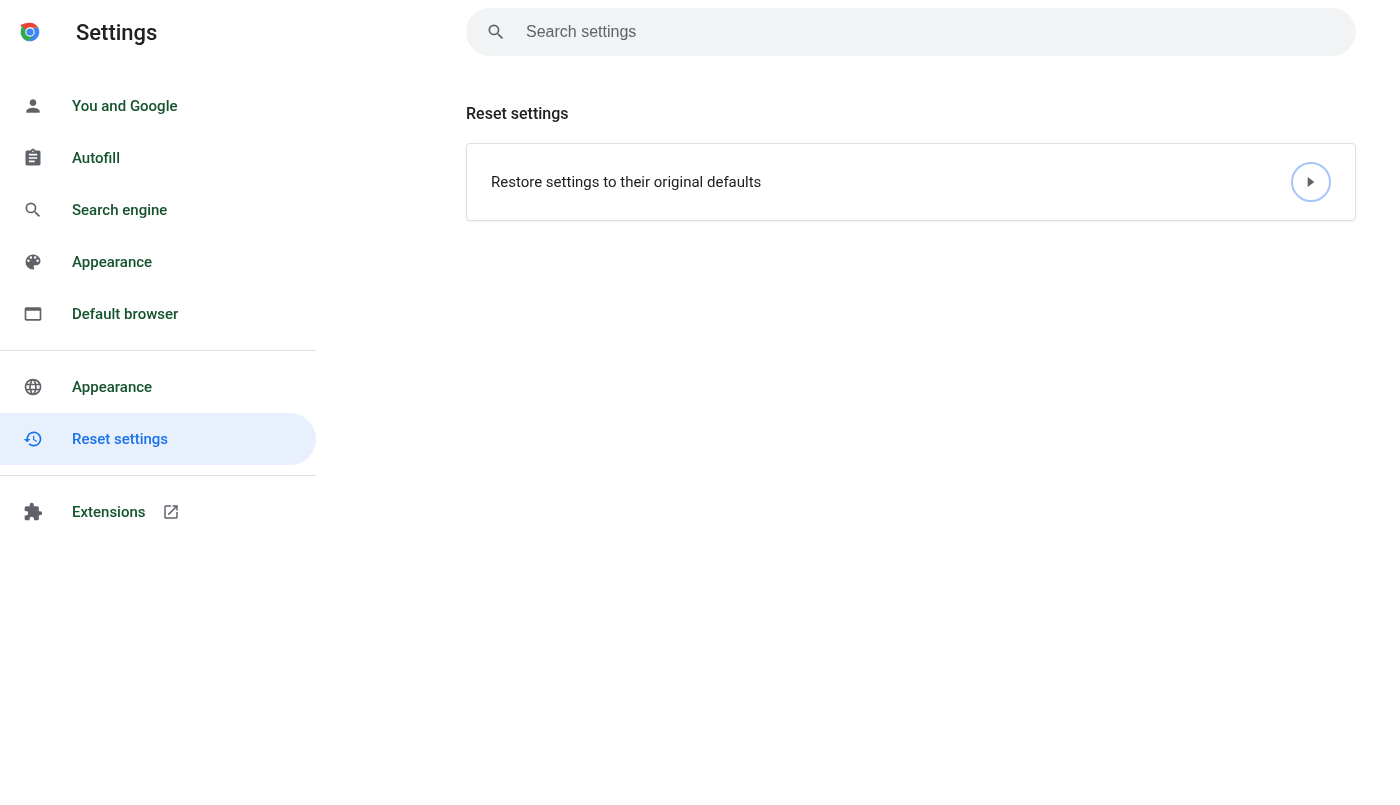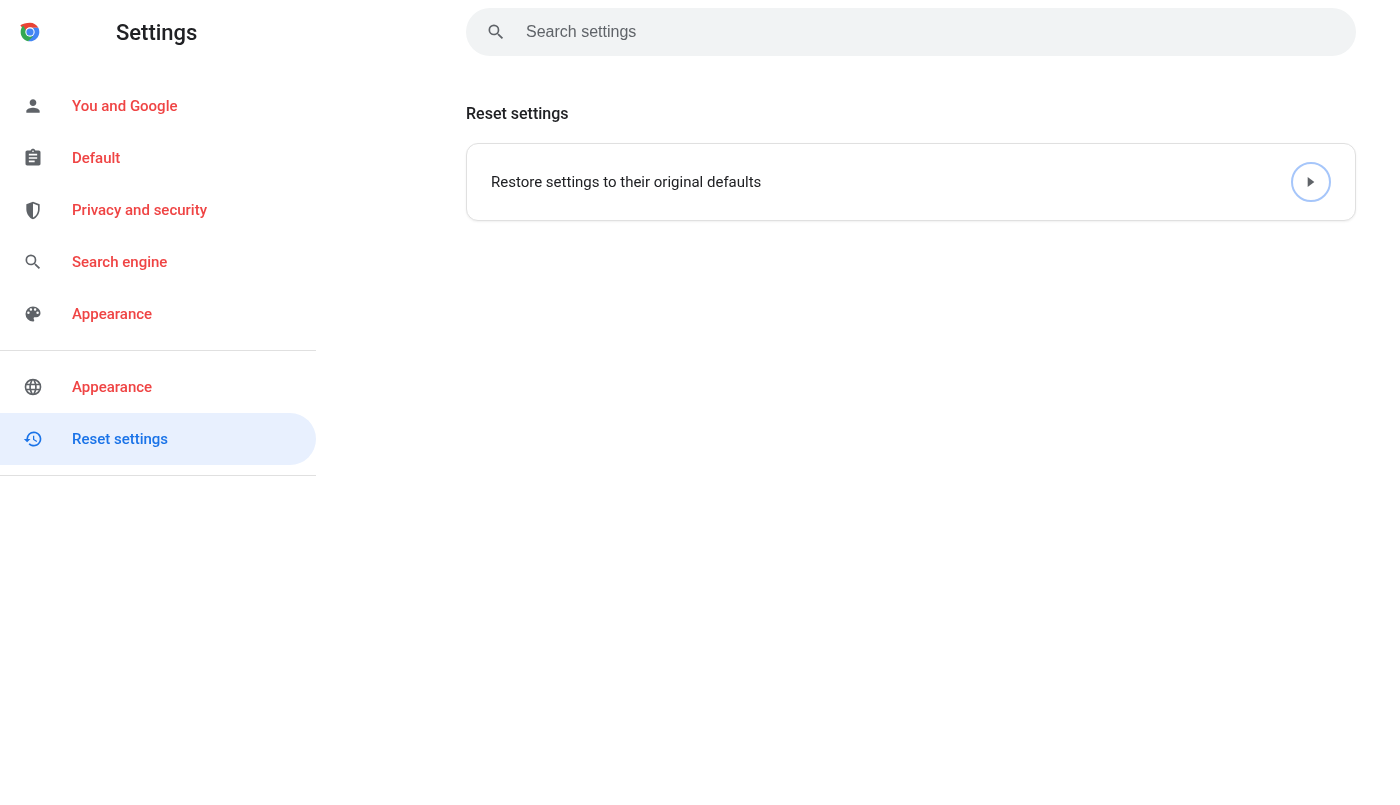--- a/index.html
+++ b/index.html
@@ -17,21 +17,20 @@
   .header {
     display: flex;
     align-items: center;
     height: 64px;
     padding: 0 16px;
   }
   .header-left {
     display: flex;
     align-items: center;
     width: 450px;
-    gap: 40px;
   }
   .chrome-logo { width: 28px; height: 28px; margin-right: 32px; }
   .app-title { font-size: 22px; font-weight: 500; }
 
   .search-wrap {
     flex: 1;
     display: flex;
     align-items: flex-start;
   }
   .search-bar {
@@ -62,35 +61,35 @@
   .sidebar-item {
     display: flex;
     align-items: center;
     height: 52px;
     padding: 0 22px;
     cursor: pointer;
     border-top-right-radius: 26px;
     border-bottom-right-radius: 26px;
     font-size: 15px;
     font-weight: 500;
-    color: #ef4444;
+    color: #14532d;
   }
   .sidebar-item .icon { color: #5f6368; margin-right: 28px; width: 22px; display:flex; justify-content:center; }
   .sidebar-item.active { background: #e8f0fe; color: #1a73e8; }
   .sidebar-item.active .icon { color: #1a73e8; }
   .sidebar-divider { height:1px; background:#e0e0e0; margin: 10px 0 10px 0; width: 316px; }
   .sidebar-item .ext-icon { margin-left: 16px; color:#5f6368; }
 
   
   .content { flex: 1; padding: 0 40px 0 150px; }
   .section-title { font-size: 16px; font-weight: 500; margin: 40px 0 20px 0; }
   .card {
     background:#fff;
     border:1px solid #e0e0e0;
-    border-radius:12px;
+    border-radius:4px;
     box-shadow:0 1px 2px rgba(60,64,67,0.08);
     max-width:890px;
   }
   .card-row {
     display:flex;
     align-items:center;
     justify-content:space-between;
     padding: 18px 24px;
     cursor:pointer;
     font-size:15px;
@@ -147,50 +146,50 @@
       </span>
       <span>You and Google</span>
     </div>
 
     <div class="sidebar-item">
       <span class="icon">
         <svg width="20" height="20" viewBox="0 0 24 24" fill="currentColor">
             <path d="M19 3h-4.18C14.4 1.84 13.3 1 12 1s-2.4.84-2.82 2H5c-1.1 0-2 .9-2 2v14c0 1.1.9 2 2 2h14c1.1 0 2-.9 2-2V5c0-1.1-.9-2-2-2zm-7 0c.55 0 1 .45 1 1s-.45 1-1 1-1-.45-1-1 .45-1 1-1zM7 7h10v2H7zM7 11h10v2H7zM7 15h7v2H7z"></path>
           </svg>
       </span>
-      <span>Default</span>
-    </div>
-
-    <div class="sidebar-item">
-      <span class="icon">
-        <svg width="20" height="20" viewBox="0 0 24 24" fill="currentColor">
-            <path d="M12 2 4 5v6c0 5.5 3.8 10.7 8 12 4.2-1.3 8-6.5 8-12V5l-8-3zm0 2.2 6 2.3V11c0 4.5-2.9 8.6-6 9.9V4.2z"></path>
-          </svg>
-      </span>
-      <span>Privacy and security</span>
-    </div>
+      <span>Autofill</span>
+    </div>
+
 
     <div class="sidebar-item">
       <span class="icon">
         <svg width="20" height="20" viewBox="0 0 24 24" fill="currentColor">
             <path d="M15.5 14h-.79l-.28-.27A6.471 6.471 0 0 0 16 9.5 6.5 6.5 0 1 0 9.5 16c1.61 0 3.09-.59 4.23-1.57l.27.28v.79l5 4.99L20.49 19l-4.99-5zM9.5 14A4.5 4.5 0 1 1 14 9.5 4.5 4.5 0 0 1 9.5 14z"></path>
           </svg>
       </span>
       <span>Search engine</span>
     </div>
 
     <div class="sidebar-item">
       <span class="icon">
         <svg width="20" height="20" viewBox="0 0 24 24" fill="currentColor">
             <path d="M12 3a9 9 0 0 0 0 18c.83 0 1.5-.67 1.5-1.5 0-.39-.15-.74-.39-1.01-.23-.26-.38-.61-.38-.99 0-.83.67-1.5 1.5-1.5H16a5 5 0 0 0 5-5c0-4.42-4.03-8-9-8zM6.5 12a1.5 1.5 0 1 1 0-3 1.5 1.5 0 0 1 0 3zM9.5 8a1.5 1.5 0 1 1 0-3 1.5 1.5 0 0 1 0 3zM14.5 8a1.5 1.5 0 1 1 0-3 1.5 1.5 0 0 1 0 3zM17.5 12a1.5 1.5 0 1 1 0-3 1.5 1.5 0 0 1 0 3z"></path>
           </svg>
       </span>
       <span>Appearance</span>
     </div>
 
+    <div class="sidebar-item">
+      <span class="icon">
+        <svg width="20" height="20" viewBox="0 0 24 24" fill="currentColor">
+            <path d="M4 4h16c1.1 0 2 .9 2 2v12c0 1.1-.9 2-2 2H4c-1.1 0-2-.9-2-2V6c0-1.1.9-2 2-2zm0 4v10h16V8H4z"></path>
+          </svg>
+      </span>
+      <span>Default browser</span>
+    </div>
 
 
     <div class="sidebar-divider"></div>
 
     <div class="sidebar-item">
       <span class="icon">
         <svg width="20" height="20" viewBox="0 0 24 24" fill="currentColor">
             <path d="M12 2a10 10 0 1 0 0 20 10 10 0 0 0 0-20zm6.93 6h-2.95a15.65 15.65 0 0 0-1.38-3.56A8.03 8.03 0 0 1 18.93 8zM12 4.04c.83 1.2 1.48 2.53 1.91 3.96h-3.82A13.36 13.36 0 0 1 12 4.04zM4.26 14a7.95 7.95 0 0 1 0-4h3.38a16.5 16.5 0 0 0 0 4H4.26zm.82 2h2.95c.32 1.25.78 2.45 1.38 3.56A8.03 8.03 0 0 1 5.08 16zm2.95-8H5.08a8.03 8.03 0 0 1 4.33-3.56A15.65 15.65 0 0 0 8.03 8zM12 19.96c-.83-1.2-1.48-2.53-1.91-3.96h3.82A13.36 13.36 0 0 1 12 19.96zM14.34 14H9.66a14.7 14.7 0 0 1 0-4h4.68a14.7 14.7 0 0 1 0 4zm.25 5.56c.6-1.11 1.06-2.31 1.38-3.56h2.95a8.03 8.03 0 0 1-4.33 3.56zM16.36 14a16.5 16.5 0 0 0 0-4h3.38a7.95 7.95 0 0 1 0 4h-3.38z"></path>
           </svg>
       </span>
@@ -204,20 +203,33 @@
       <span class="icon">
         <svg width="20" height="20" viewBox="0 0 24 24" fill="currentColor">
             <path d="M13 3a9 9 0 0 0-9 9H1l3.89 3.89.07.14L9 12H6a7 7 0 1 1 2.05 4.95l-1.41 1.41A9 9 0 1 0 13 3zm-1 5v5l4.25 2.52.75-1.23-3.5-2.08V8H12z"></path>
           </svg>
       </span>
       <span>Reset settings</span>
     </div>
 
     <div class="sidebar-divider"></div>
 
+    <div class="sidebar-item">
+      <span class="icon">
+        <svg width="20" height="20" viewBox="0 0 24 24" fill="currentColor">
+            <path d="M20.5 11H19V7c0-1.1-.9-2-2-2h-4V3.5a2.5 2.5 0 0 0-5 0V5H4c-1.1 0-1.99.9-1.99 2v3.8H3.5a2.7 2.7 0 0 1 0 5.4H2.01V20c0 1.1.9 2 2 2h3.8v-1.5a2.7 2.7 0 0 1 5.4 0V22H17c1.1 0 2-.9 2-2v-4h1.5a2.5 2.5 0 0 0 0-5z"></path>
+          </svg>
+      </span>
+      <span>Extensions</span>
+      <span class="ext-icon">
+        <svg width="18" height="18" viewBox="0 0 24 24" fill="currentColor">
+            <path d="M19 19H5V5h7V3H5a2 2 0 0 0-2 2v14a2 2 0 0 0 2 2h14a2 2 0 0 0 2-2v-7h-2v7zM14 3v2h3.59l-9.83 9.83 1.41 1.41L19 6.41V10h2V3h-7z"></path>
+          </svg>
+      </span>
+    </div>
 
   </div>
 
   <div class="content">
     <div class="section-title">Reset settings</div>
     <div class="card">
       <div class="card-row">
         <span>Restore settings to their original defaults</span>
         <span class="arrow-circle">
           <svg viewBox="0 0 8 12" fill="currentColor">

